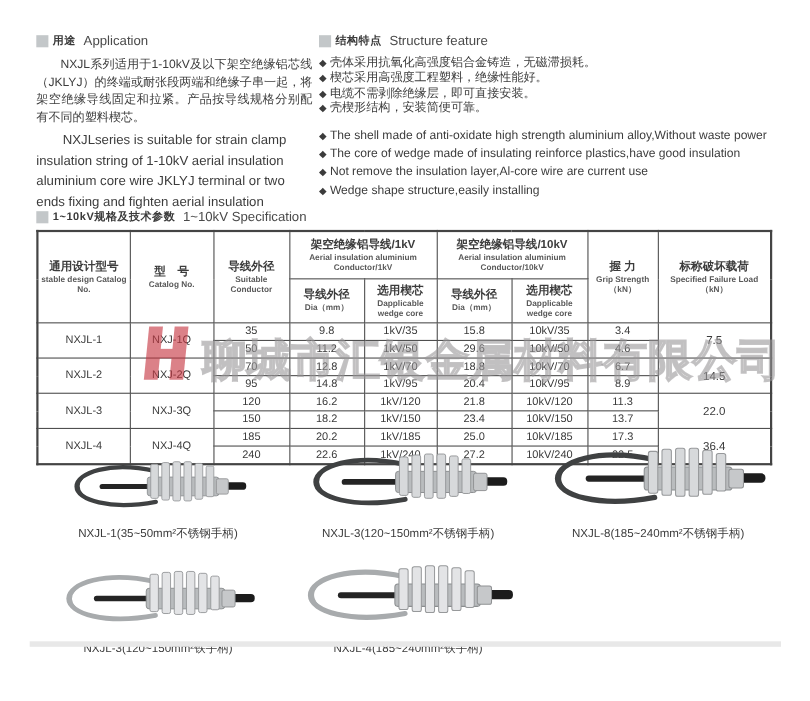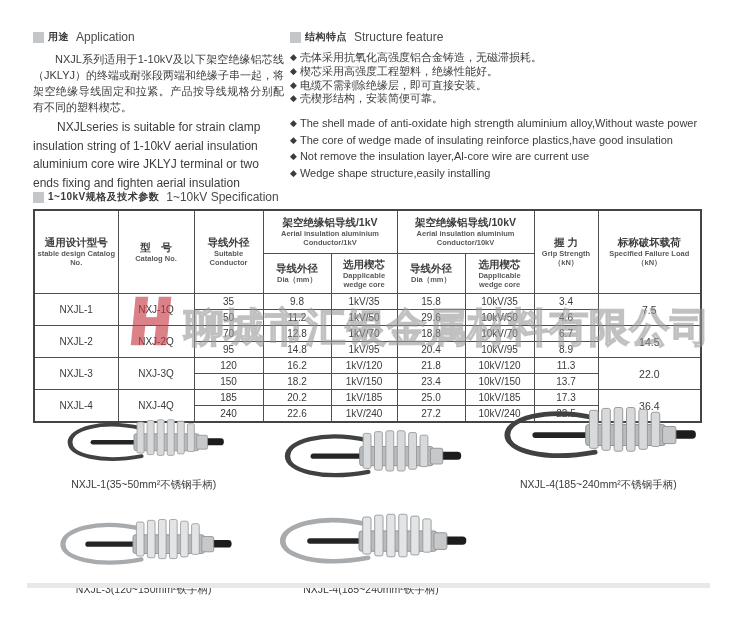--- a/index.html
+++ b/index.html
@@ -303,26 +303,27 @@
     <div class="pcell steel">
       <svg class="pimg" width="170" height="62" viewBox="0 0 210 80">
           <use href="#clamp"></use>
         </svg>
       <div class="pcap">NXJL-1(35~50mm²不锈钢手柄)</div>
     </div>
     <div class="pcell steel">
       <svg class="pimg" width="198" height="70" viewBox="0 0 210 80">
           <use href="#clamp"></use>
         </svg>
+      <div class="pcap">NXJL-3(120~150mm²不锈钢手柄)</div>
     </div>
     <div class="pcell steel">
       <svg class="pimg" width="216" height="76" viewBox="0 0 210 80">
           <use href="#clamp"></use>
         </svg>
-      <div class="pcap">NXJL-4(185~240mm²不锈钢手柄)</div>
+      <div class="pcap">NXJL-8(185~240mm²不锈钢手柄)</div>
     </div>
     <div class="pcell iron">
       <svg class="pimg" width="198" height="68" viewBox="0 0 210 80">
           <use href="#clamp"></use>
         </svg>
       <div class="pcap">NXJL-3(120~150mm²铁手柄)</div>
     </div>
     <div class="pcell iron">
       <svg class="pimg" width="216" height="74" viewBox="0 0 210 80">
           <use href="#clamp"></use>

